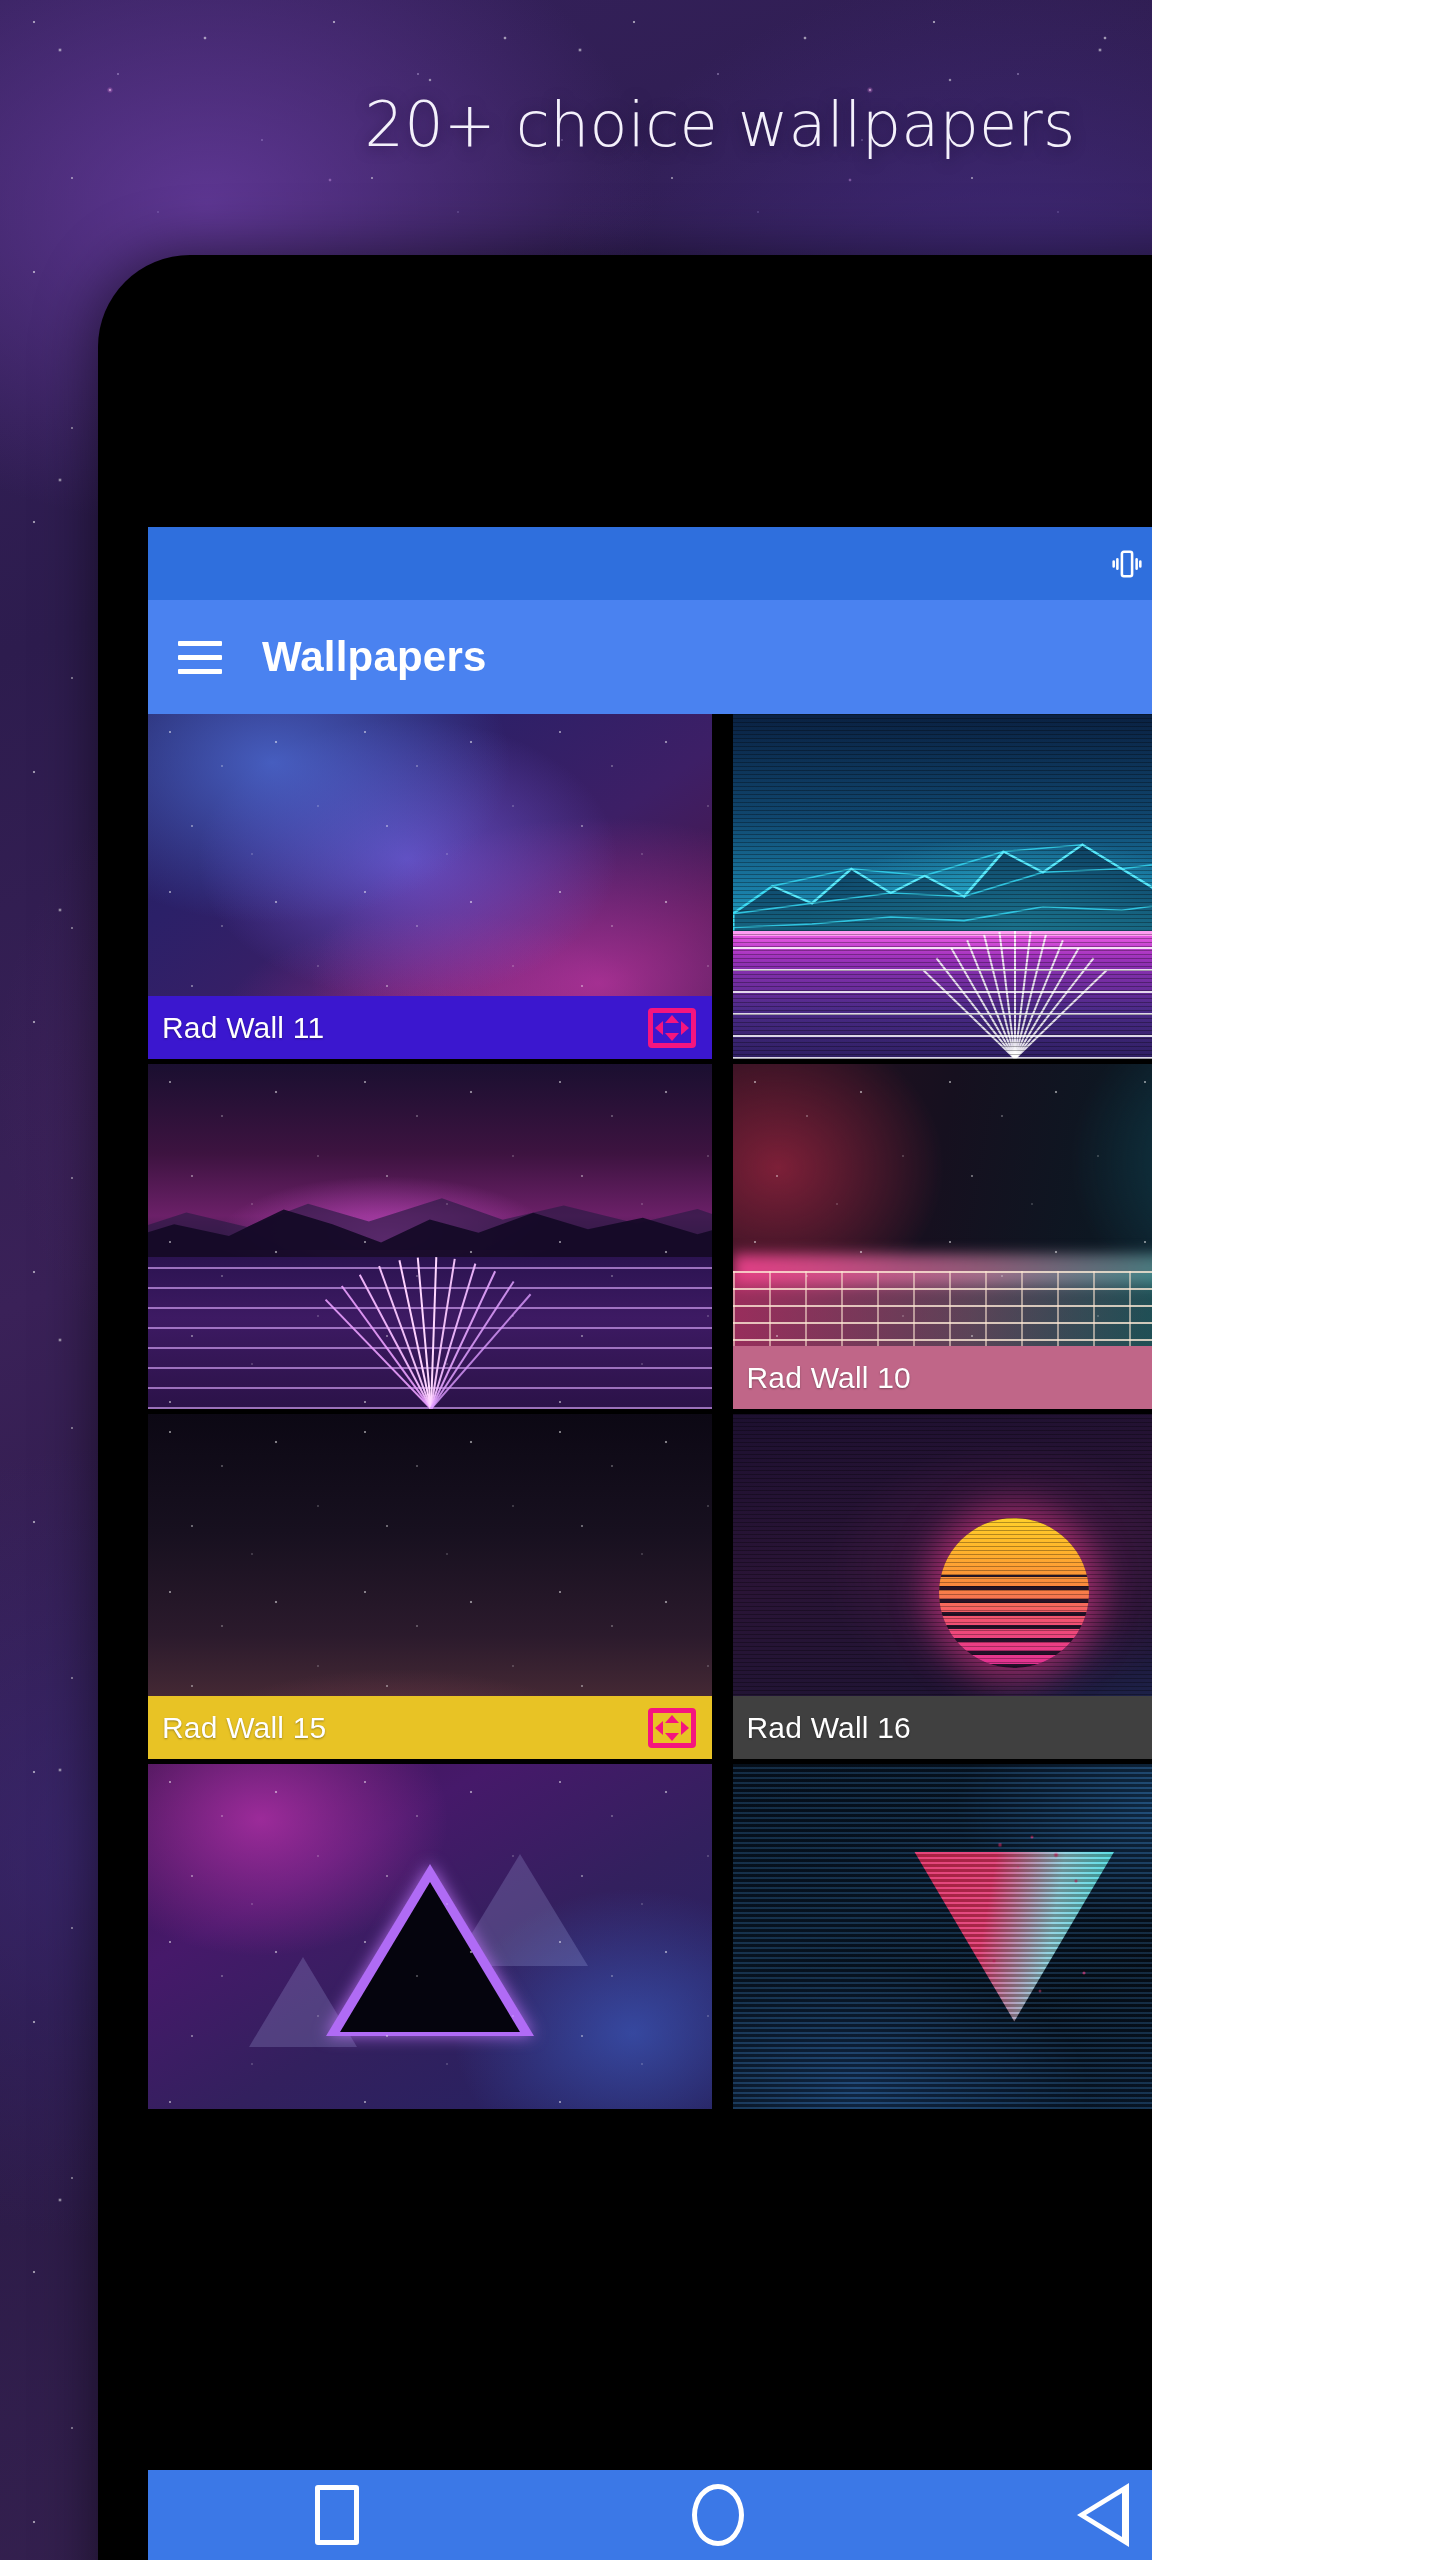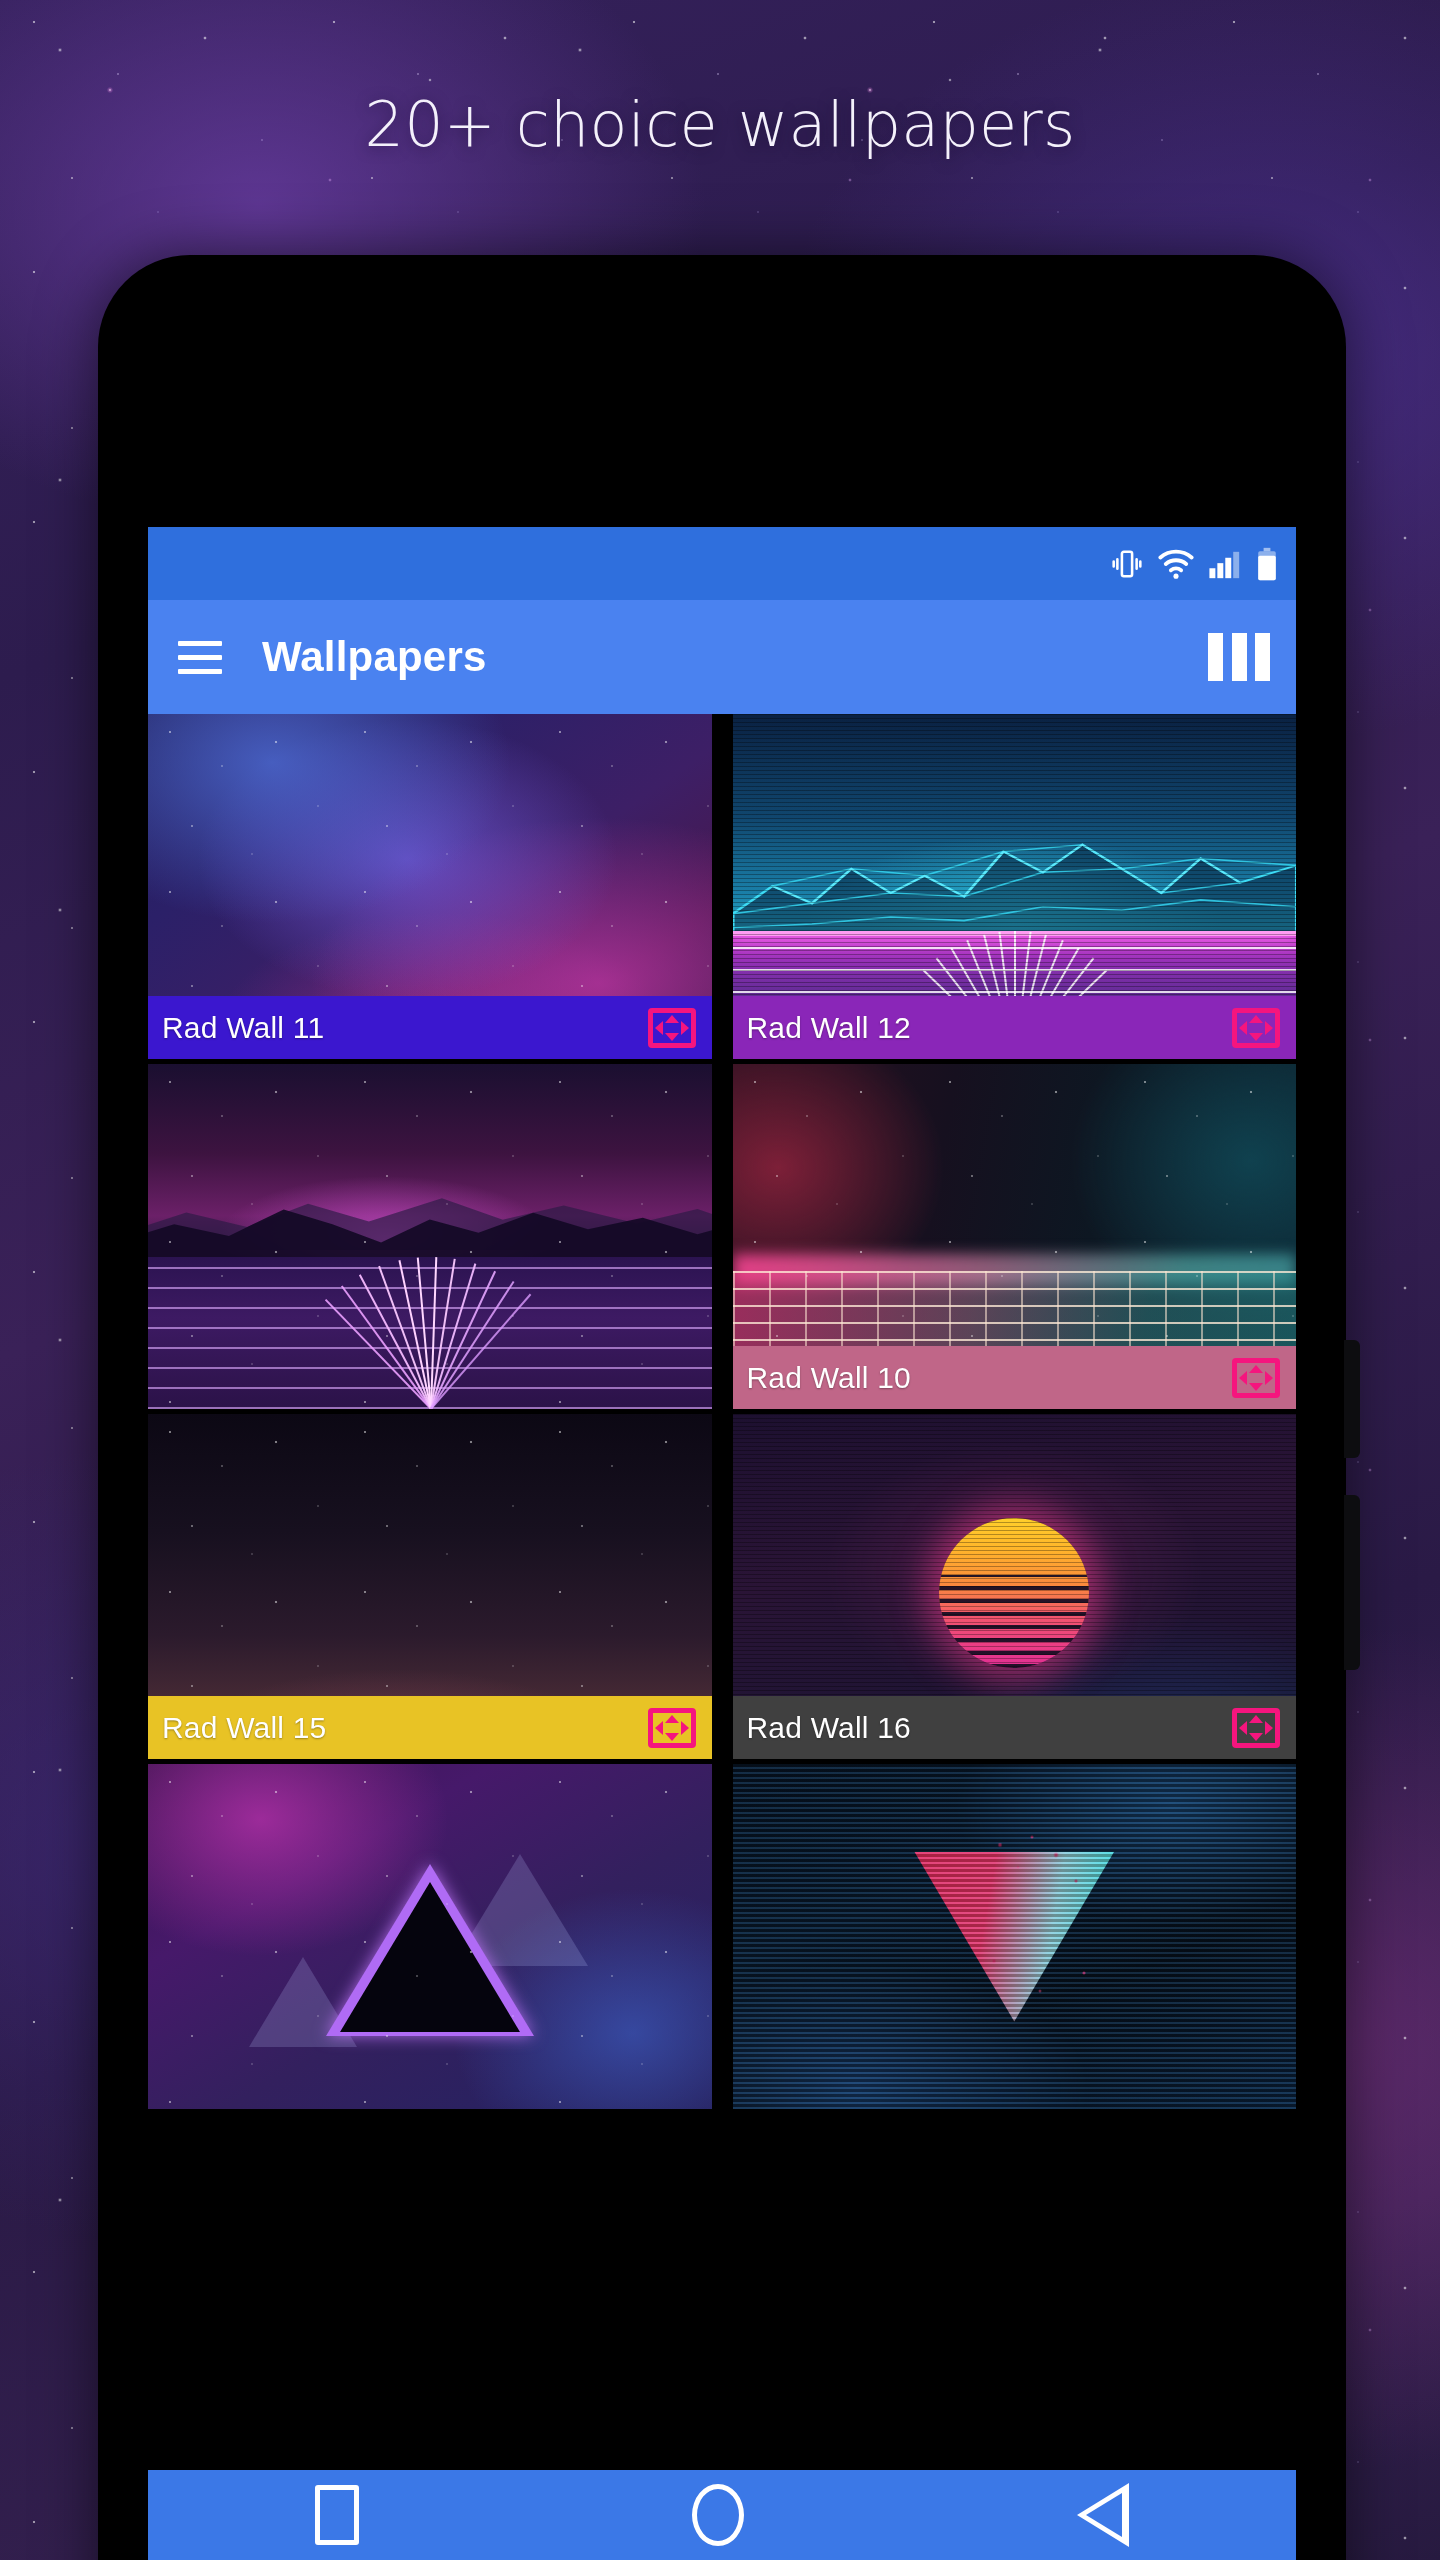--- a/index.html
+++ b/index.html
@@ -8,21 +8,21 @@
   html, body {
     width: 1440px;
     height: 2560px;
     overflow: hidden;
     font-family: "Liberation Sans", sans-serif;
   }
 
   
   #promo-stage {
     position: relative;
-    width: 1440px;
+    width: 1152px;
     height: 2560px;
     background:
       radial-gradient(ellipse 720px 520px at 18% 8%,  rgba(108, 62, 166, .75) 0%, rgba(108,62,166,0) 62%),
       radial-gradient(ellipse 760px 600px at 88% 14%, rgba(78, 50, 150, .70) 0%, rgba(78,50,150,0) 64%),
       radial-gradient(ellipse 880px 700px at 50% 42%, rgba(120, 54, 140, .55) 0%, rgba(120,54,140,0) 66%),
       radial-gradient(ellipse 700px 620px at 10% 72%, rgba(64, 44, 128, .60) 0%, rgba(64,44,128,0) 64%),
       radial-gradient(ellipse 820px 640px at 92% 80%, rgba(128, 50, 130, .55) 0%, rgba(128,50,130,0) 66%),
       radial-gradient(ellipse 640px 520px at 48% 96%, rgba(92, 48, 148, .50) 0%, rgba(92,48,148,0) 64%),
       linear-gradient(160deg, #35215c 0%, #2d1c4e 22%, #3a2158 44%, #2a1a46 68%, #34204f 88%, #271a40 100%);
     overflow: hidden;
@@ -553,29 +553,20 @@
                 <i style="transform:rotate(14deg)"></i>
                   <i style="transform:rotate(22deg)"></i>
                 <i style="transform:rotate(30deg)"></i>
                   <i style="transform:rotate(38deg)"></i>
                 <i style="transform:rotate(46deg)"></i>
               </div>
             </div>
           </div>
           <div class="scan"></div>
         </div>
-        <div class="wall-footer" style="background:#8a26b8">
-          <span class="wall-label">Rad Wall 12</span>
-          <span class="set-wall-icon">
-            <s class="ar-up"></s>
-              <s class="ar-dn"></s>
-              <s class="ar-lf"></s>
-              <s class="ar-rt"></s>
-          </span>
-        </div>
       </div>
 
       <div class="wall-card">
         <div class="wall-thumb">
           <div class="art art-purple-grid">
             <div class="glow"></div>
             <div class="ridge2"></div>
             <div class="ridge"></div>
             <div class="floor">
               <div class="h"></div>

